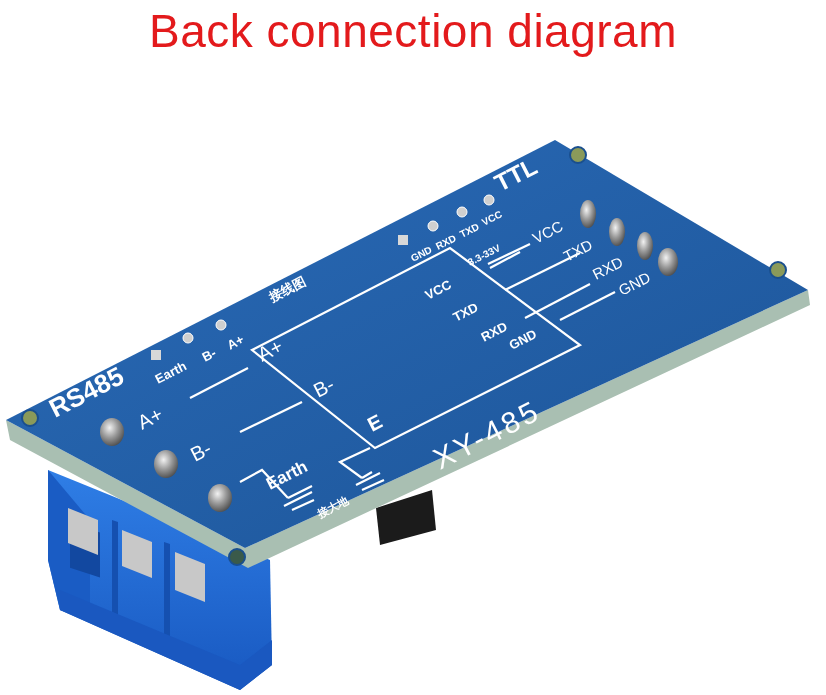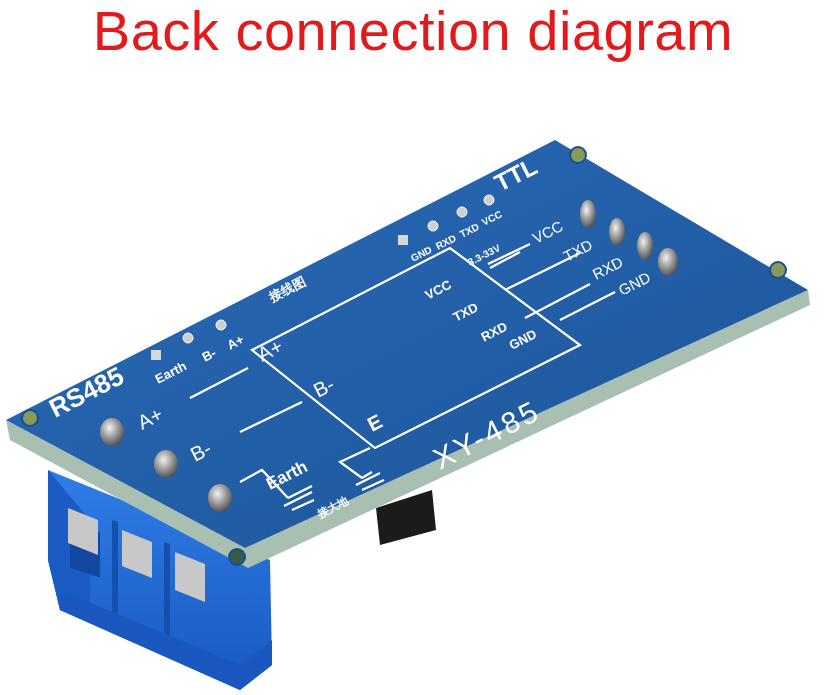--- a/index.html
+++ b/index.html
@@ -1,19 +1,19 @@
 <!DOCTYPE html>
 <html><head>
 <meta charset="utf-8">
 <style>
   html, body { margin: 0; padding: 0; background: #ffffff; }
   body { width: 826px; height: 695px; overflow: hidden; position: relative; font-family: "Liberation Sans", sans-serif; }
   .title {
     position: absolute; left: 0; top: 0; width: 826px; text-align: center;
-    color: #e31a1c; font-size: 56px; line-height: 62px; font-family: "Liberation Sans", sans-serif;
+    color: #e31a1c; font-size: 46px; line-height: 62px; font-family: "Liberation Sans", sans-serif;
     letter-spacing: 0.5px;
   }
   svg.scene { position: absolute; left: 0; top: 0; }
   .silk { fill: #ffffff; font-family: "Liberation Sans", sans-serif; }
   .silk-b { fill: #ffffff; font-family: "Liberation Sans", sans-serif; font-weight: bold; }
 </style>
 </head>
 <body>
 
 <div class="title">Back connection diagram</div>

